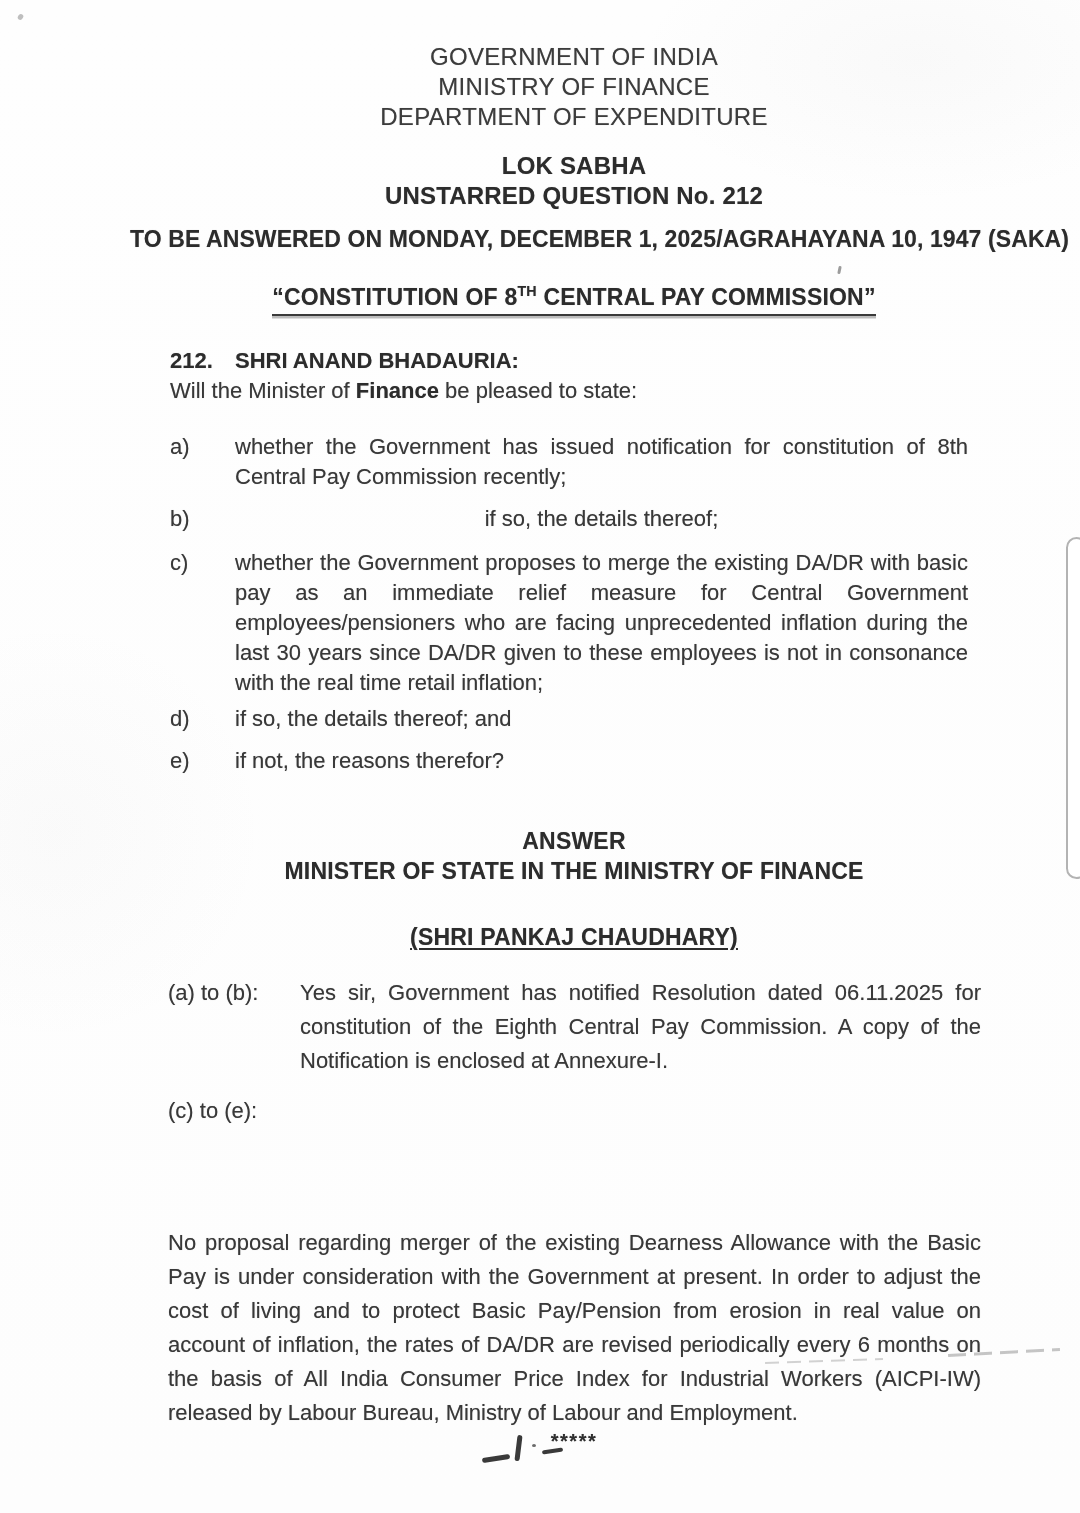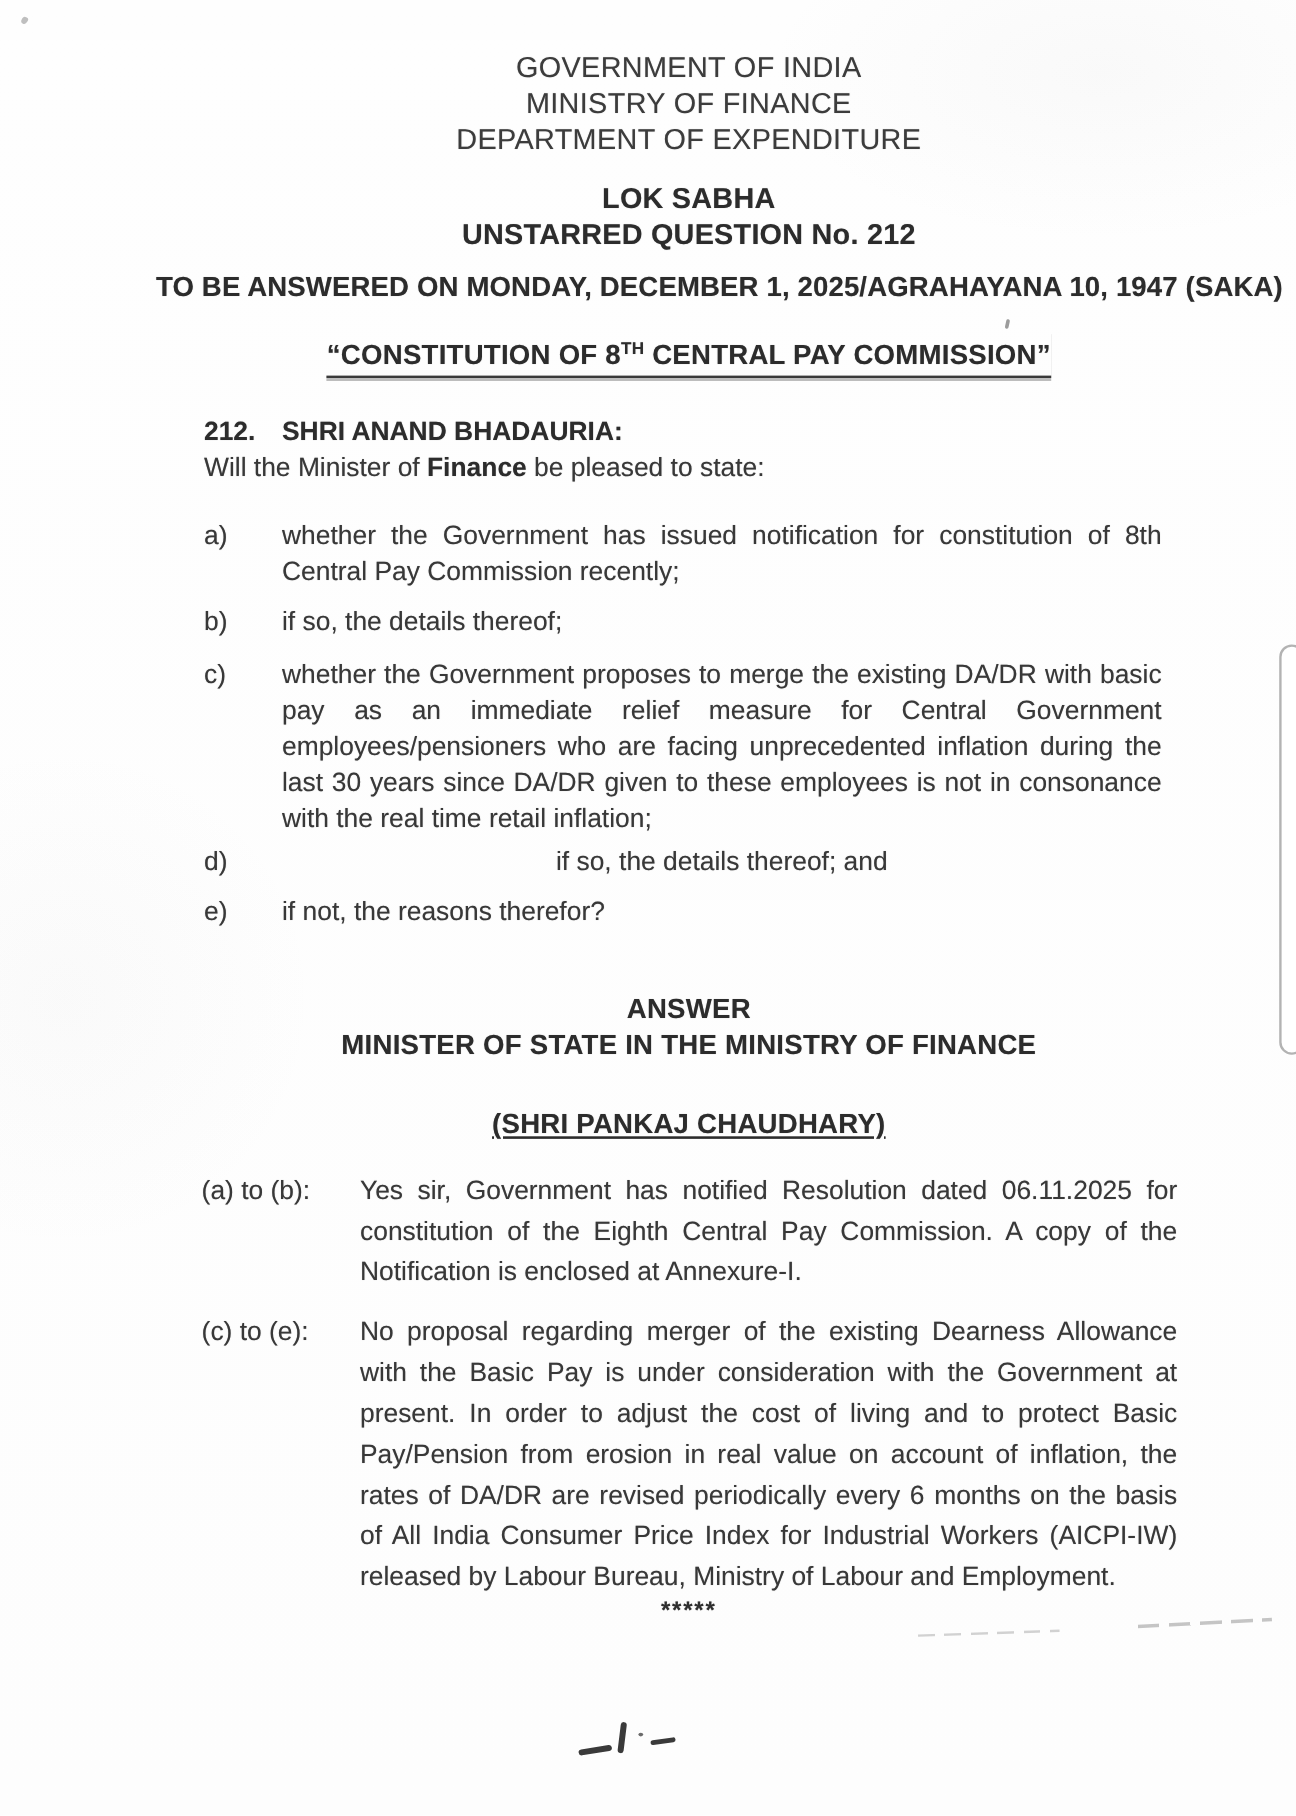--- a/index.html
+++ b/index.html
@@ -124,21 +124,21 @@
     line-height: 34px;
     color: #383838;
   }
   .response-label { width: 132px; flex: 0 0 132px; }
   .response-text {
     flex: 1;
     padding-right: 37px;
     text-align: justify;
   }
   .mt-r1 { margin-top: 24px; justify-content: center; }
-  .mt-r2 { margin-top: 16px; }
+  .mt-r2 { margin-top: 16px; flex-direction: column; }
 
   
   .stars {
     margin-top: 0px;
     text-align: center;
     font-size: 20px;
     font-weight: 700;
     letter-spacing: 1.5px;
     color: #2f2f2f;
   }
@@ -240,31 +240,31 @@
 
       <p class="q-intro scan-ink"><span>Will the Minister of </span><b>Finance</b><span> be pleased to state:</span></p>
 
       <div class="q-item multi mt-a scan-ink">
         <span class="q-marker-col">a)</span>
         <span class="item-text">whether the Government has issued notification for constitution of 8th Central Pay Commission recently;</span>
       </div>
 
       <div class="q-item mt-b scan-ink">
         <span class="q-marker-col">b)</span>
-        <span class="item-text" style="text-align:left;">if so, the details thereof;</span>
+        <span class="item-text" style="text-align:center;">if so, the details thereof;</span>
       </div>
 
       <div class="q-item multi mt-c scan-ink">
         <span class="q-marker-col">c)</span>
         <span class="item-text">whether the Government proposes to merge the existing DA/DR with basic pay as an immediate relief measure for Central Government employees/pensioners who are facing unprecedented inflation during the last 30 years since DA/DR given to these employees is not in consonance with the real time retail inflation;</span>
       </div>
 
       <div class="q-item mt-d scan-ink">
         <span class="q-marker-col">d)</span>
-        <span class="item-text" style="text-align:center;">if so, the details thereof; and</span>
+        <span class="item-text" style="text-align:left;">if so, the details thereof; and</span>
       </div>
 
       <div class="q-item mt-e scan-ink">
         <span class="q-marker-col">e)</span>
         <span class="item-text" style="text-align:left;">if not, the reasons therefor?</span>
       </div>
     </div>
 
     <div class="answer-heading-block scan-ink">
       <div>ANSWER</div>

